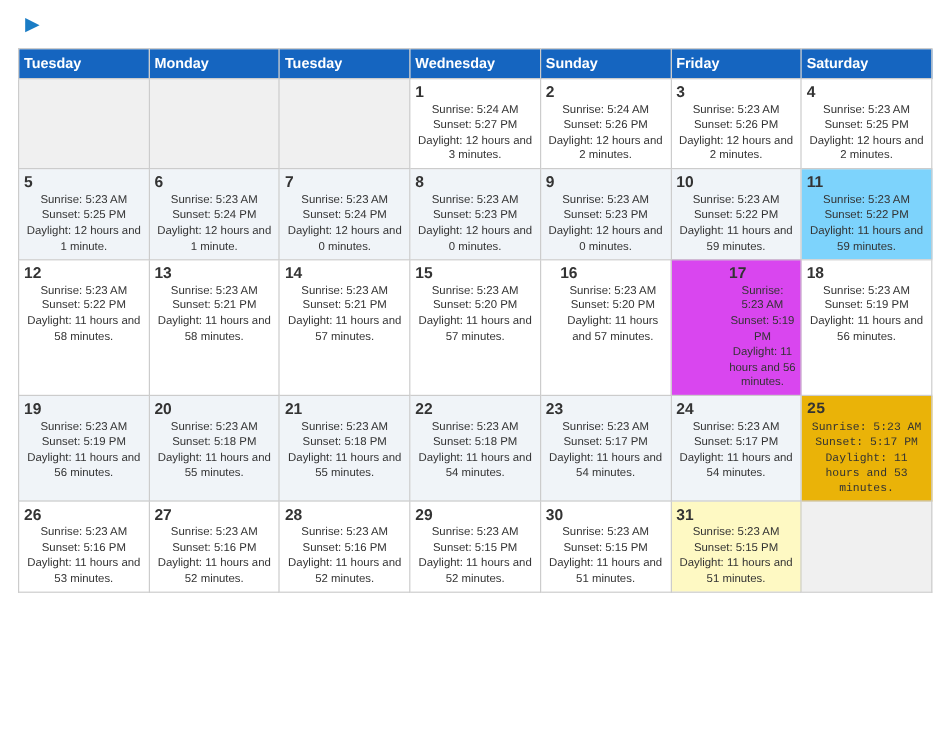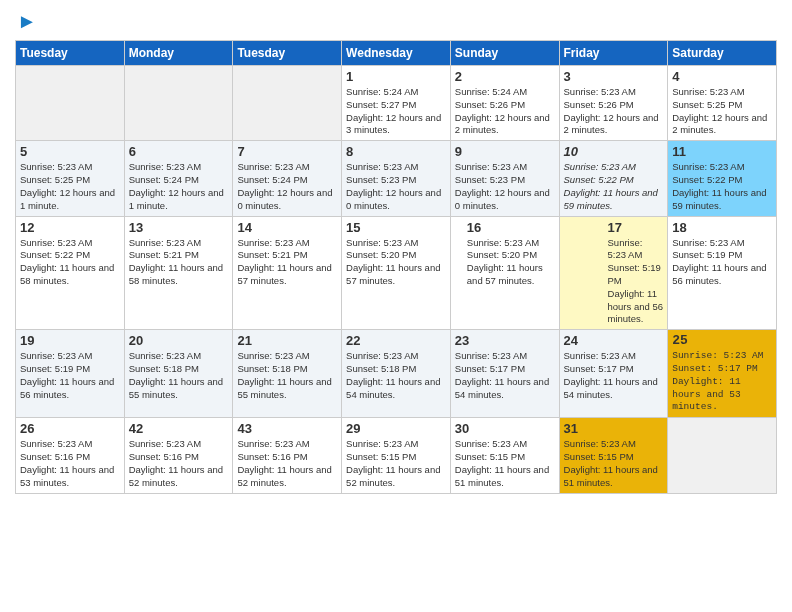--- a/index.html
+++ b/index.html
@@ -60,20 +60,21 @@
       font-size: 13px;
       font-weight: bold;
       color: #333;
       display: block;
       margin-bottom: 2px;
     }
     .day-info {
       font-size: 9.5px;
       color: #333;
       line-height: 1.35;
+      text-align: center;
     }
   </style>
 </head>
 <body>
 
 <div class="container">
   <div class="header-area">
     <div class="logo">
       <div style="display:flex;flex-direction:column;line-height:1.1;">
         <span style="display:flex;align-items:center;gap:2px;">
@@ -137,21 +138,21 @@
             <div class="day-info"><span>Sunrise: 5:23 AM</span><br><span>Sunset: 5:24 PM</span><br><span>Daylight: 12 hours and 0 minutes.</span></div>
           </td>
           <td style="background: rgb(240, 244, 248);">
             <span class="day-num">8</span>
             <div class="day-info"><span>Sunrise: 5:23 AM</span><br><span>Sunset: 5:23 PM</span><br><span>Daylight: 12 hours and 0 minutes.</span></div>
           </td>
           <td style="background: rgb(240, 244, 248);">
             <span class="day-num">9</span>
             <div class="day-info"><span>Sunrise: 5:23 AM</span><br><span>Sunset: 5:23 PM</span><br><span>Daylight: 12 hours and 0 minutes.</span></div>
           </td>
-          <td style="background: rgb(240, 244, 248); font-style: italic;">
+          <td style="background: rgb(240, 244, 248);">
             <span class="day-num">10</span>
             <div class="day-info"><span>Sunrise: 5:23 AM</span><br><span>Sunset: 5:22 PM</span><br><span>Daylight: 11 hours and 59 minutes.</span></div>
           </td>
           <td style="background: #7dd3fc;">
             <span class="day-num">11</span>
             <div class="day-info"><span>Sunrise: 5:23 AM</span><br><span>Sunset: 5:22 PM</span><br><span>Daylight: 11 hours and 59 minutes.</span></div>
           </td>
         </tr>
         <tr>
           <td style="background: rgb(255, 255, 255);">
@@ -167,21 +168,21 @@
             <div class="day-info"><span>Sunrise: 5:23 AM</span><br><span>Sunset: 5:21 PM</span><br><span>Daylight: 11 hours and 57 minutes.</span></div>
           </td>
           <td style="background: rgb(255, 255, 255);">
             <span class="day-num">15</span>
             <div class="day-info"><span>Sunrise: 5:23 AM</span><br><span>Sunset: 5:20 PM</span><br><span>Daylight: 11 hours and 57 minutes.</span></div>
           </td>
           <td style="background: rgb(255, 255, 255); padding-left: 16px;">
             <span class="day-num">16</span>
             <div class="day-info"><span>Sunrise: 5:23 AM</span><br><span>Sunset: 5:20 PM</span><br><span>Daylight: 11 hours and 57 minutes.</span></div>
           </td>
-          <td style="background: #fef9c3; padding-left: 48px;">
+          <td style="background: #d946ef; padding-left: 48px;">
             <span class="day-num">17</span>
             <div class="day-info"><span>Sunrise: 5:23 AM</span><br><span>Sunset: 5:19 PM</span><br><span>Daylight: 11 hours and 56 minutes.</span></div>
           </td>
           <td style="background: rgb(255, 255, 255);">
             <span class="day-num">18</span>
             <div class="day-info"><span>Sunrise: 5:23 AM</span><br><span>Sunset: 5:19 PM</span><br><span>Daylight: 11 hours and 56 minutes.</span></div>
           </td>
         </tr>
         <tr>
           <td style="background: rgb(240, 244, 248);">
@@ -212,36 +213,36 @@
             <span class="day-num">25</span>
             <div class="day-info"><span>Sunrise: 5:23 AM</span><br><span>Sunset: 5:17 PM</span><br><span>Daylight: 11 hours and 53 minutes.</span></div>
           </td>
         </tr>
         <tr>
           <td style="background: rgb(255, 255, 255);">
             <span class="day-num">26</span>
             <div class="day-info"><span>Sunrise: 5:23 AM</span><br><span>Sunset: 5:16 PM</span><br><span>Daylight: 11 hours and 53 minutes.</span></div>
           </td>
           <td style="background: rgb(255, 255, 255);">
-            <span class="day-num">42</span>
+            <span class="day-num">27</span>
             <div class="day-info"><span>Sunrise: 5:23 AM</span><br><span>Sunset: 5:16 PM</span><br><span>Daylight: 11 hours and 52 minutes.</span></div>
           </td>
           <td style="background: rgb(255, 255, 255);">
-            <span class="day-num">43</span>
+            <span class="day-num">28</span>
             <div class="day-info"><span>Sunrise: 5:23 AM</span><br><span>Sunset: 5:16 PM</span><br><span>Daylight: 11 hours and 52 minutes.</span></div>
           </td>
           <td style="background: rgb(255, 255, 255);">
             <span class="day-num">29</span>
             <div class="day-info"><span>Sunrise: 5:23 AM</span><br><span>Sunset: 5:15 PM</span><br><span>Daylight: 11 hours and 52 minutes.</span></div>
           </td>
           <td style="background: rgb(255, 255, 255);">
             <span class="day-num">30</span>
             <div class="day-info"><span>Sunrise: 5:23 AM</span><br><span>Sunset: 5:15 PM</span><br><span>Daylight: 11 hours and 51 minutes.</span></div>
           </td>
-          <td style="background: #eab308;">
+          <td style="background: #fef9c3;">
             <span class="day-num">31</span>
             <div class="day-info"><span>Sunrise: 5:23 AM</span><br><span>Sunset: 5:15 PM</span><br><span>Daylight: 11 hours and 51 minutes.</span></div>
           </td>
           <td style="background: rgb(240, 240, 240);"></td>
         </tr>
       </tbody>
   </table>
 </div>
 
 </body></html>

